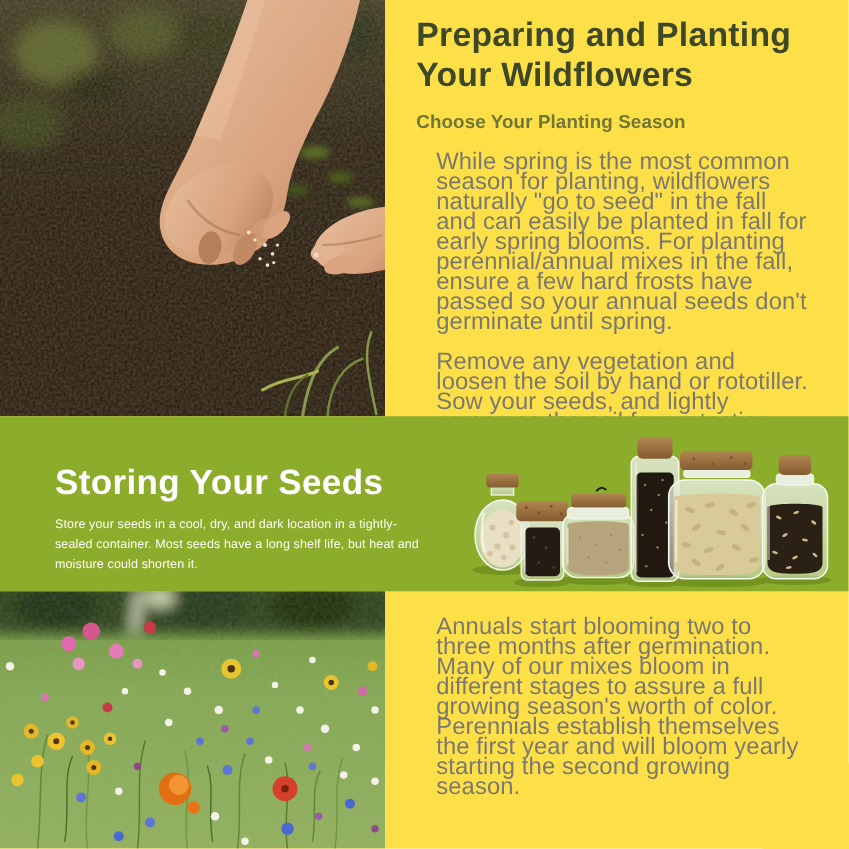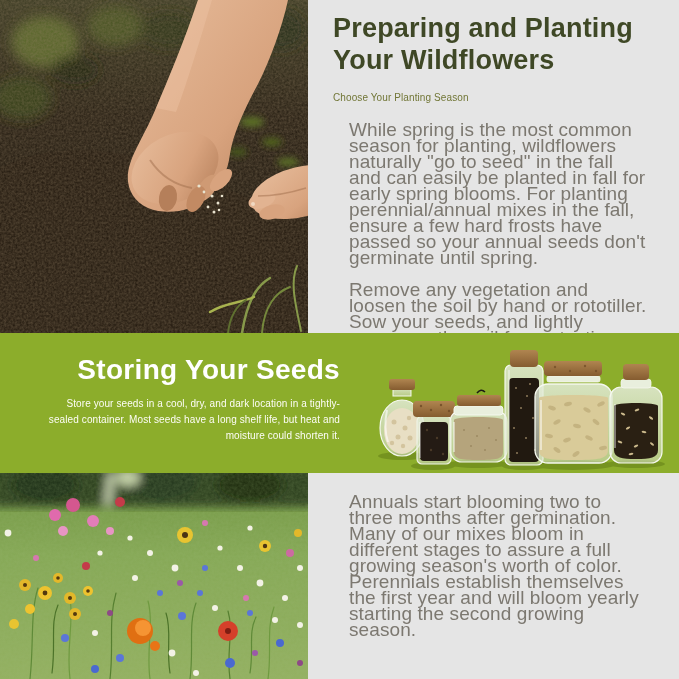--- a/index.html
+++ b/index.html
@@ -1,53 +1,53 @@
 <!DOCTYPE html>
 <html><head>
 <meta charset="utf-8">
 <style>
   html,body{margin:0;padding:0;}
   .canvas{
     position:relative;
     width:679px;height:679px;
-    background:#e5e5e5;
+    background:#fde047;
     font-family:"Liberation Sans", sans-serif;
     overflow:hidden;
   }
   .photo{position:absolute;left:0;width:308px;overflow:hidden;}
   .photo svg{display:block;}
   .photo-top{top:0;height:333px;}
   .photo-bottom{top:473px;height:206px;}
 
   .top-article{position:absolute;left:333px;top:12px;width:330px;}
   .bottom-article{position:absolute;left:333px;top:482px;width:332px;}
 
   h1.headline{
     margin:0;
     font-size:27px;line-height:32px;font-weight:700;
     color:#3f4826;letter-spacing:0.2px;
     white-space:pre-line;
   }
   .sub-title{
     margin:13px 0 2px 0;
-    font-size:10px;line-height:17px;font-weight:400;
+    font-size:15px;line-height:17px;font-weight:700;
     color:#717636;letter-spacing:0.1px;
   }
   .sub-body, .article-body{
     margin:16px;
     font-size:19px;line-height:16px;
     color:#7c7870;letter-spacing:0.1px;
   }
   .bottom-article .article-body{margin-top:12px;}
 
   .seed-band{
     position:absolute;left:0;top:333px;width:679px;height:140px;
     background:#8cad2b;
   }
-  .band-text{position:absolute;left:44px;top:0;width:296px;text-align:right;}
+  .band-text{position:absolute;left:44px;top:16px;width:296px;}
   .band-heading{
     margin:21px 0 0 0;
     font-size:28px;line-height:32px;font-weight:700;
     color:#ffffff;letter-spacing:0.3px;
   }
   .band-body{
     margin:10px 0 0 0;
     font-size:10px;line-height:16px;
     color:#fdfdf6;letter-spacing:0.1px;
   }

